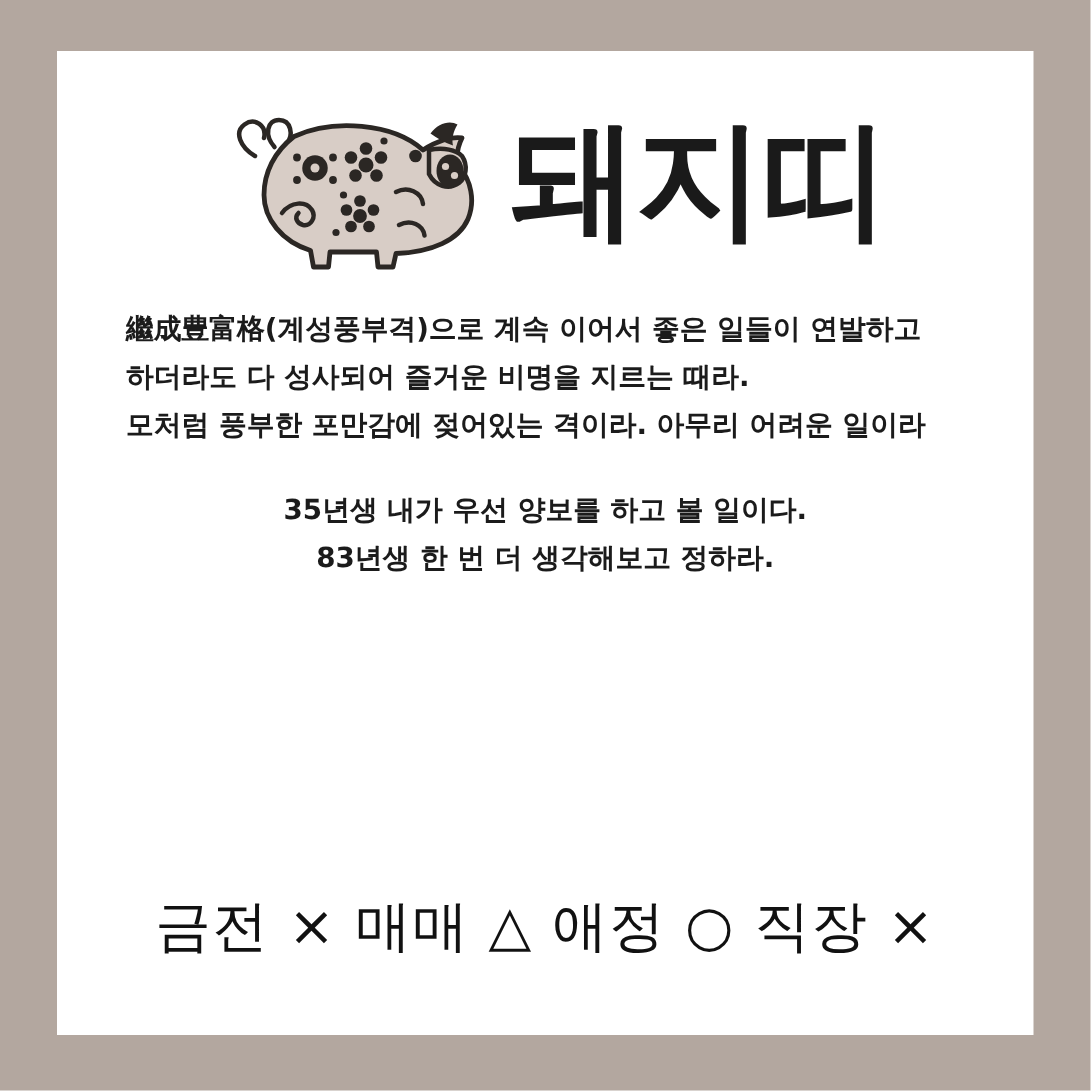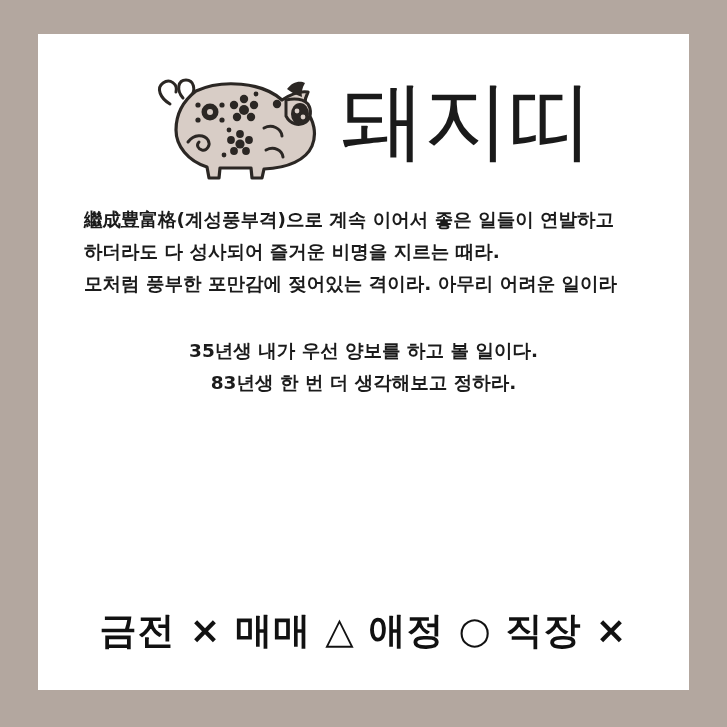--- a/index.html
+++ b/index.html
@@ -32,53 +32,53 @@
     width: 200px;
     height: 130px;
     flex: none;
     position: relative;
   }
   .pig-wrap svg {
     display: block;
   }
   .title {
     font-family: "DejaVu Sans", sans-serif;
-    font-weight: normal;
+    font-weight: bold;
     font-size: 86px;
     line-height: 1;
     color: #1a1a1a;
     letter-spacing: -2px;
     padding-bottom: 6px;
   }
   .body-text {
     margin: 16px 46px 0 46px;
     font-family: "DejaVu Sans", sans-serif;
     font-size: 18.5px;
     line-height: 1.72;
     color: #1b1b1b;
     font-weight: 600;
   }
   .para {
-    margin-bottom: 36px;
+    margin-bottom: 26px;
   }
   .para div {
     white-space: nowrap;
   }
   .year-list div {
     white-space: nowrap;
     text-align: center;
   }
   .footer {
     position: absolute;
     left: 0;
     right: 0;
-    bottom: 34px;
+    bottom: 47px;
     text-align: center;
     font-family: "DejaVu Sans", sans-serif;
-    font-weight: bold;
+    font-weight: normal;
     font-size: 37px;
     color: #111111;
     letter-spacing: 1px;
   }
 </style>
 </head>
 <body>
 
 <div class="page">
 

